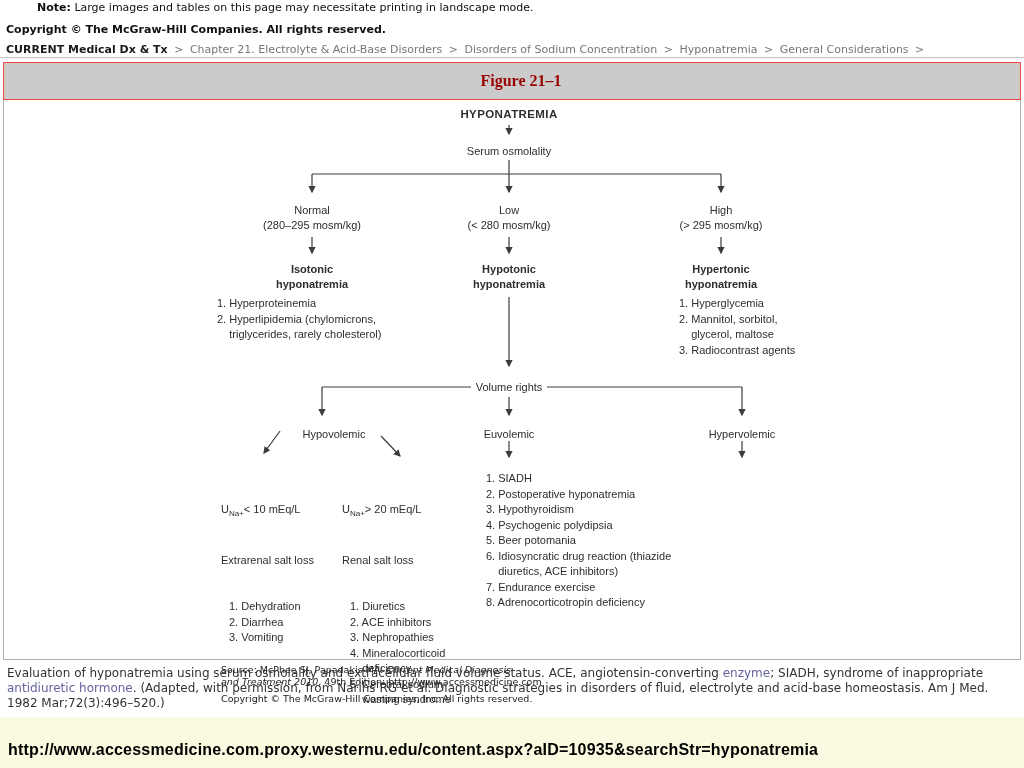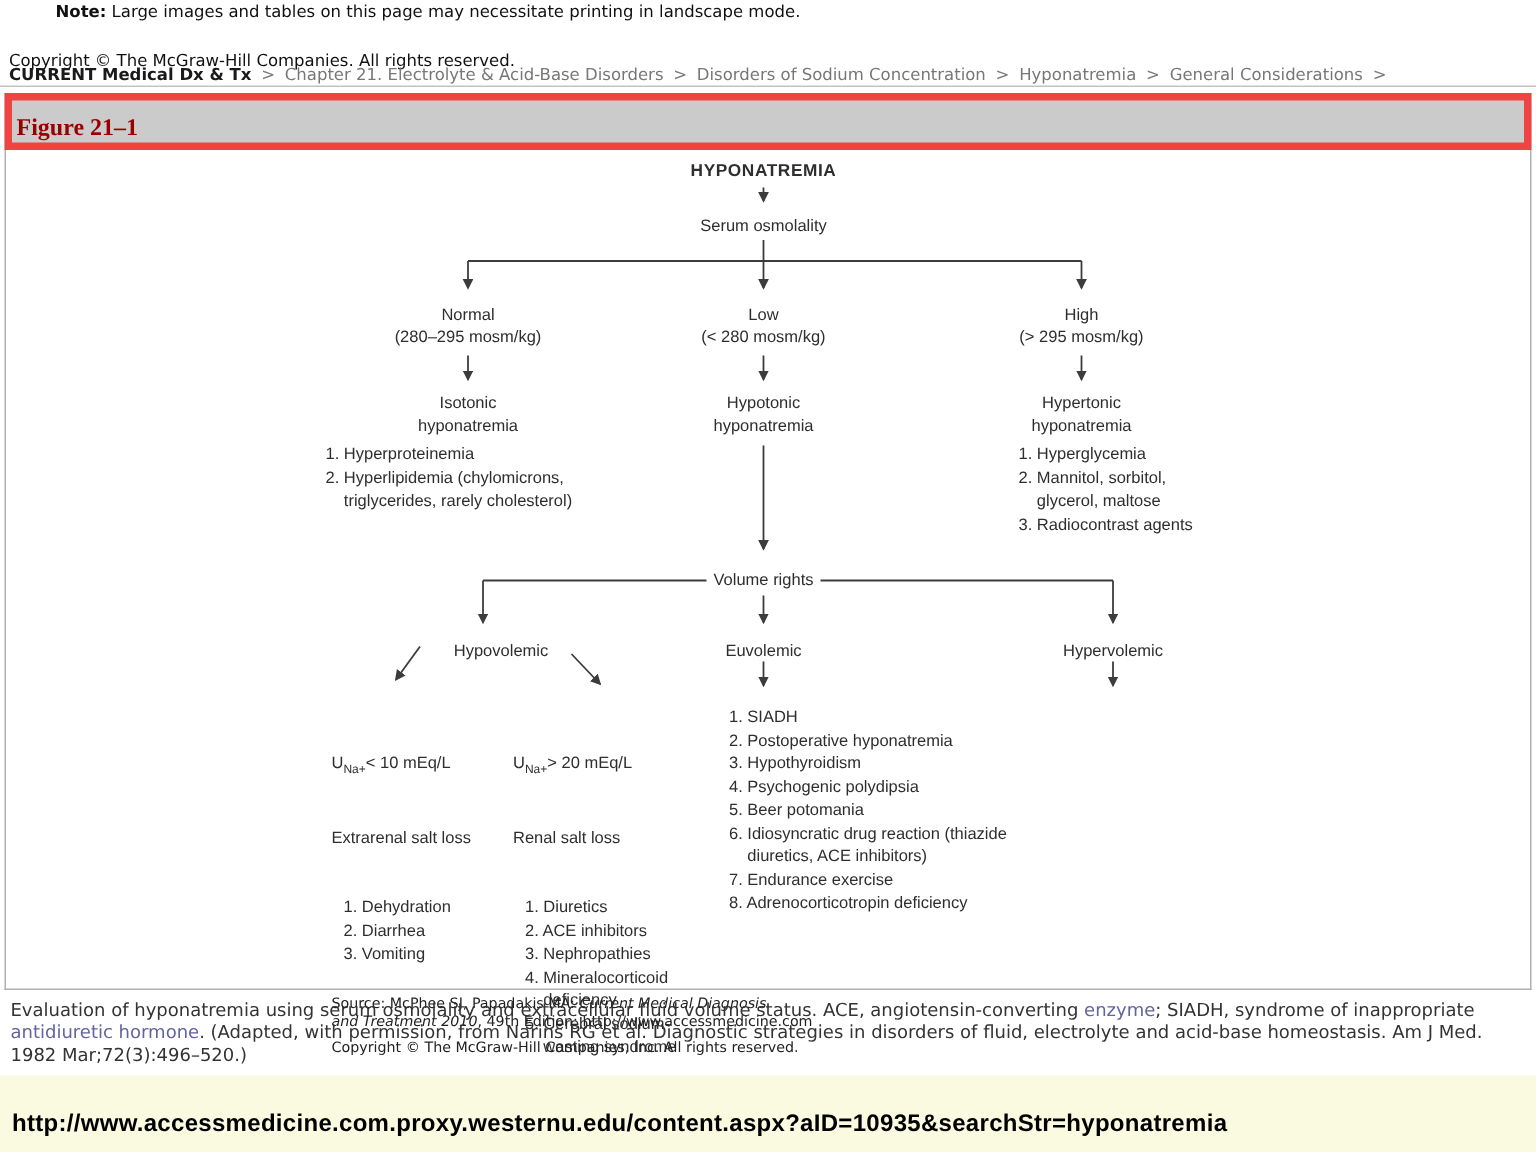--- a/index.html
+++ b/index.html
@@ -3,47 +3,47 @@
 <meta charset="utf-8">
 <style>
   * { margin:0; padding:0; box-sizing:border-box; }
   html,body { width:1024px; height:768px; background:#ffffff; overflow:hidden;
               font-family:"DejaVu Sans", sans-serif; }
   body { position:relative; }
 
   
   .topline { position:absolute; left:6px; font-size:11px; color:#111; white-space:nowrap; }
   #note-line { top:1px; }
-  #copyright-line { top:34px; font-weight:normal; }
+  #copyright-line { top:23px; font-weight:bold; }
   .b { font-weight:bold;margin-left:31px; }
   #breadcrumb { top:43px; color:#777; }
   #breadcrumb .crumb-root { font-weight:bold; color:#1a1a1a; }
   #breadcrumb span { margin-right:3px; }
   #header-rule { position:absolute; left:0; top:57px; width:1024px; height:0;
                  border-top:1px solid #c3c3c3; }
 
   
   #figure-panel { position:absolute; left:3px; top:62px; width:1018px; }
-  #figure-titlebar { height:38px; background:#cbcbcb; border:5px solid #ef4444;
-                     line-height:36px; padding-left:3px; }
+  #figure-titlebar { height:38px; background:#cbcbcb; border:1px solid #ef4444;
+                     line-height:36px; padding-left:18px;text-align:center; }
   #figure-title { font-family:"Liberation Serif", serif; font-weight:bold;
                   font-size:16px; color:#990000; }
   #figure-body { position:relative; height:560px; background:#ffffff;
                  border:1px solid #b0b0b0; border-top:none; }
 
   
   #connectors { position:absolute; left:0; top:0; }
   #connectors line { stroke:#3c3c3c; stroke-width:1.2; }
   .fc { position:absolute; font-family:"Liberation Sans", sans-serif;
         font-size:11px; line-height:15px; color:#2e2e2e; }
   .cnode { transform:translateX(-50%); text-align:center; white-space:pre; }
   .lnode { white-space:pre; line-height:15.5px; }
   .fc .items { padding-left:8px; white-space:pre; }
   .fc-root { font-weight:bold; letter-spacing:.4px; font-size:11.5px; }
-  .fc-head { font-weight:normal; }
+  .fc-head { font-weight:bold; }
   sub.na { font-size:8px; }
 
   #fc-source { left:217px; top:516px; font-size:9.5px; line-height:12px; color:#222;
                font-family:"DejaVu Sans", sans-serif;margin-top:48px; }
   #fc-source .it { font-style:italic; }
   #fc-source .src-copy { margin-top:5px; }
 
   
   #caption { position:absolute; left:7px; top:666px; width:1012px;
              font-size:12px; line-height:15px; color:#333; }

